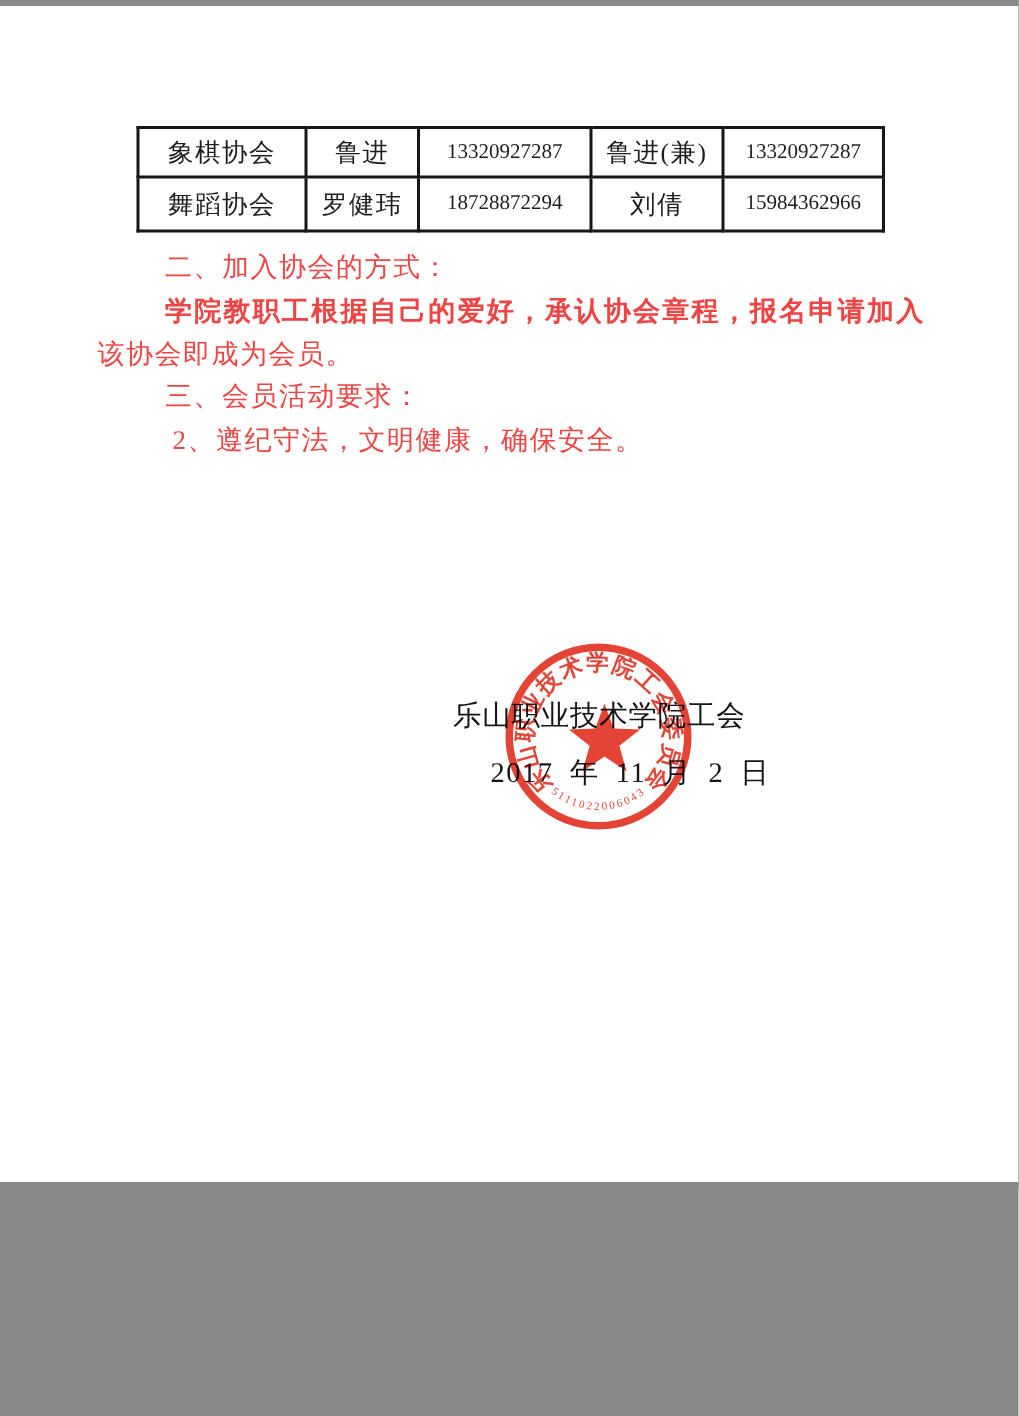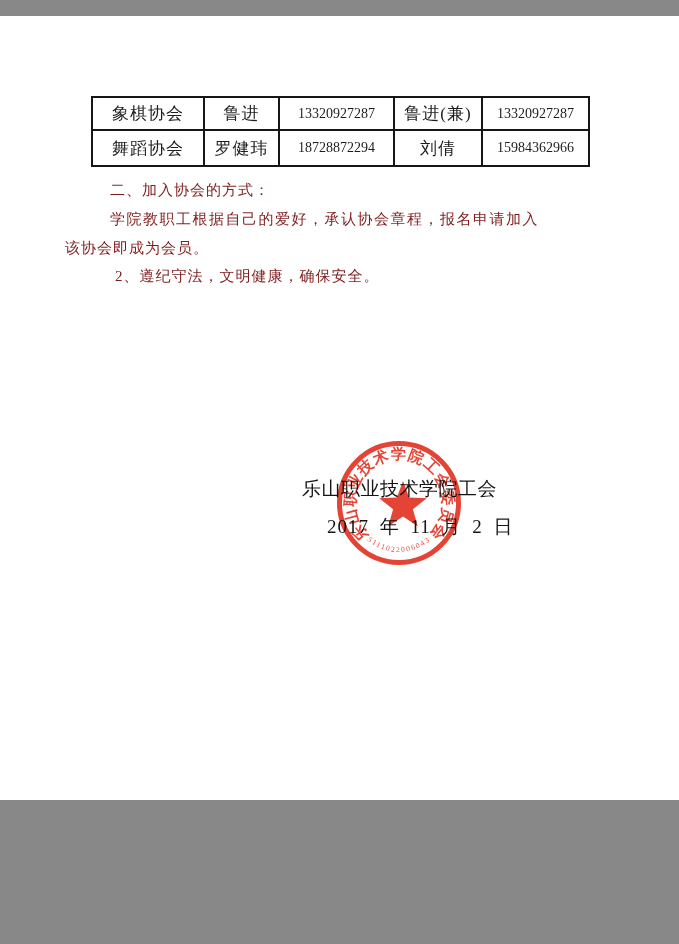--- a/index.html
+++ b/index.html
@@ -1,20 +1,20 @@
 <!DOCTYPE html>
 <html><head>
 <meta charset="utf-8">
 <style>
   html, body { margin: 0; padding: 0; background: #888; }
   .page {
     position: relative;
     width: 679px;
     height: 784px;
-    margin: 16px auto;
+    margin: 4px auto;
     background: #ffffff;
     overflow: hidden;
     font-family: "Liberation Serif", "DejaVu Serif", serif;
     color: #1d1d1d;
   }
 
   
   table.assoc {
     position: absolute;
     left: 91px;
@@ -36,29 +36,29 @@
   table.assoc tr:nth-child(1) td { height: 31px; }
   table.assoc tr:nth-child(2) td { height: 34px; }
   table.assoc td.num { font-size: 14px; letter-spacing: 0; }
 
   
   .body-text {
     position: absolute;
     left: 65px;
     top: 160px;
     width: 560px;
-    font-size: 15px;
+    font-size: 18px;
     line-height: 28.8px;
     letter-spacing: 1px;
-    color: #7f1d1d;
+    color: #ef4444;
   }
   .body-text .line { white-space: nowrap; }
   .indent45 { padding-left: 45px; }
   .indent50 { padding-left: 50px; }
-  .stretch  { letter-spacing: 1.5px; }
+  .stretch  { letter-spacing: 1.5px; font-weight: bold; }
 
   
   .sig-org {
     position: absolute;
     left: 302px;
     top: 460px;
     font-size: 19px;
     letter-spacing: 0.5px;
     white-space: nowrap;
     color: #151515;
@@ -116,20 +116,21 @@
       <td>刘倩</td>
       <td class="num">15984362966</td>
     </tr>
   </tbody>
     </table>
 
   <div class="body-text">
     <div class="line indent45">二、加入协会的方式：</div>
     <div class="line indent45 stretch">学院教职工根据自己的爱好，承认协会章程，报名申请加入</div>
     <div class="line">该协会即成为会员。</div>
+    <div class="line indent45">三、会员活动要求：</div>
     <div class="line indent50">2、遵纪守法，文明健康，确保安全。</div>
   </div>
 
   <div class="sig-org">乐山职业技术学院工会</div>
   <div class="sig-date">2017 年 11 月 2 日</div>
 
   <svg class="seal" viewBox="0 0 140 140">
 
     <circle cx="70" cy="70" r="59.5" fill="none" stroke-width="5" stroke="#e23a2b"></circle>
 

